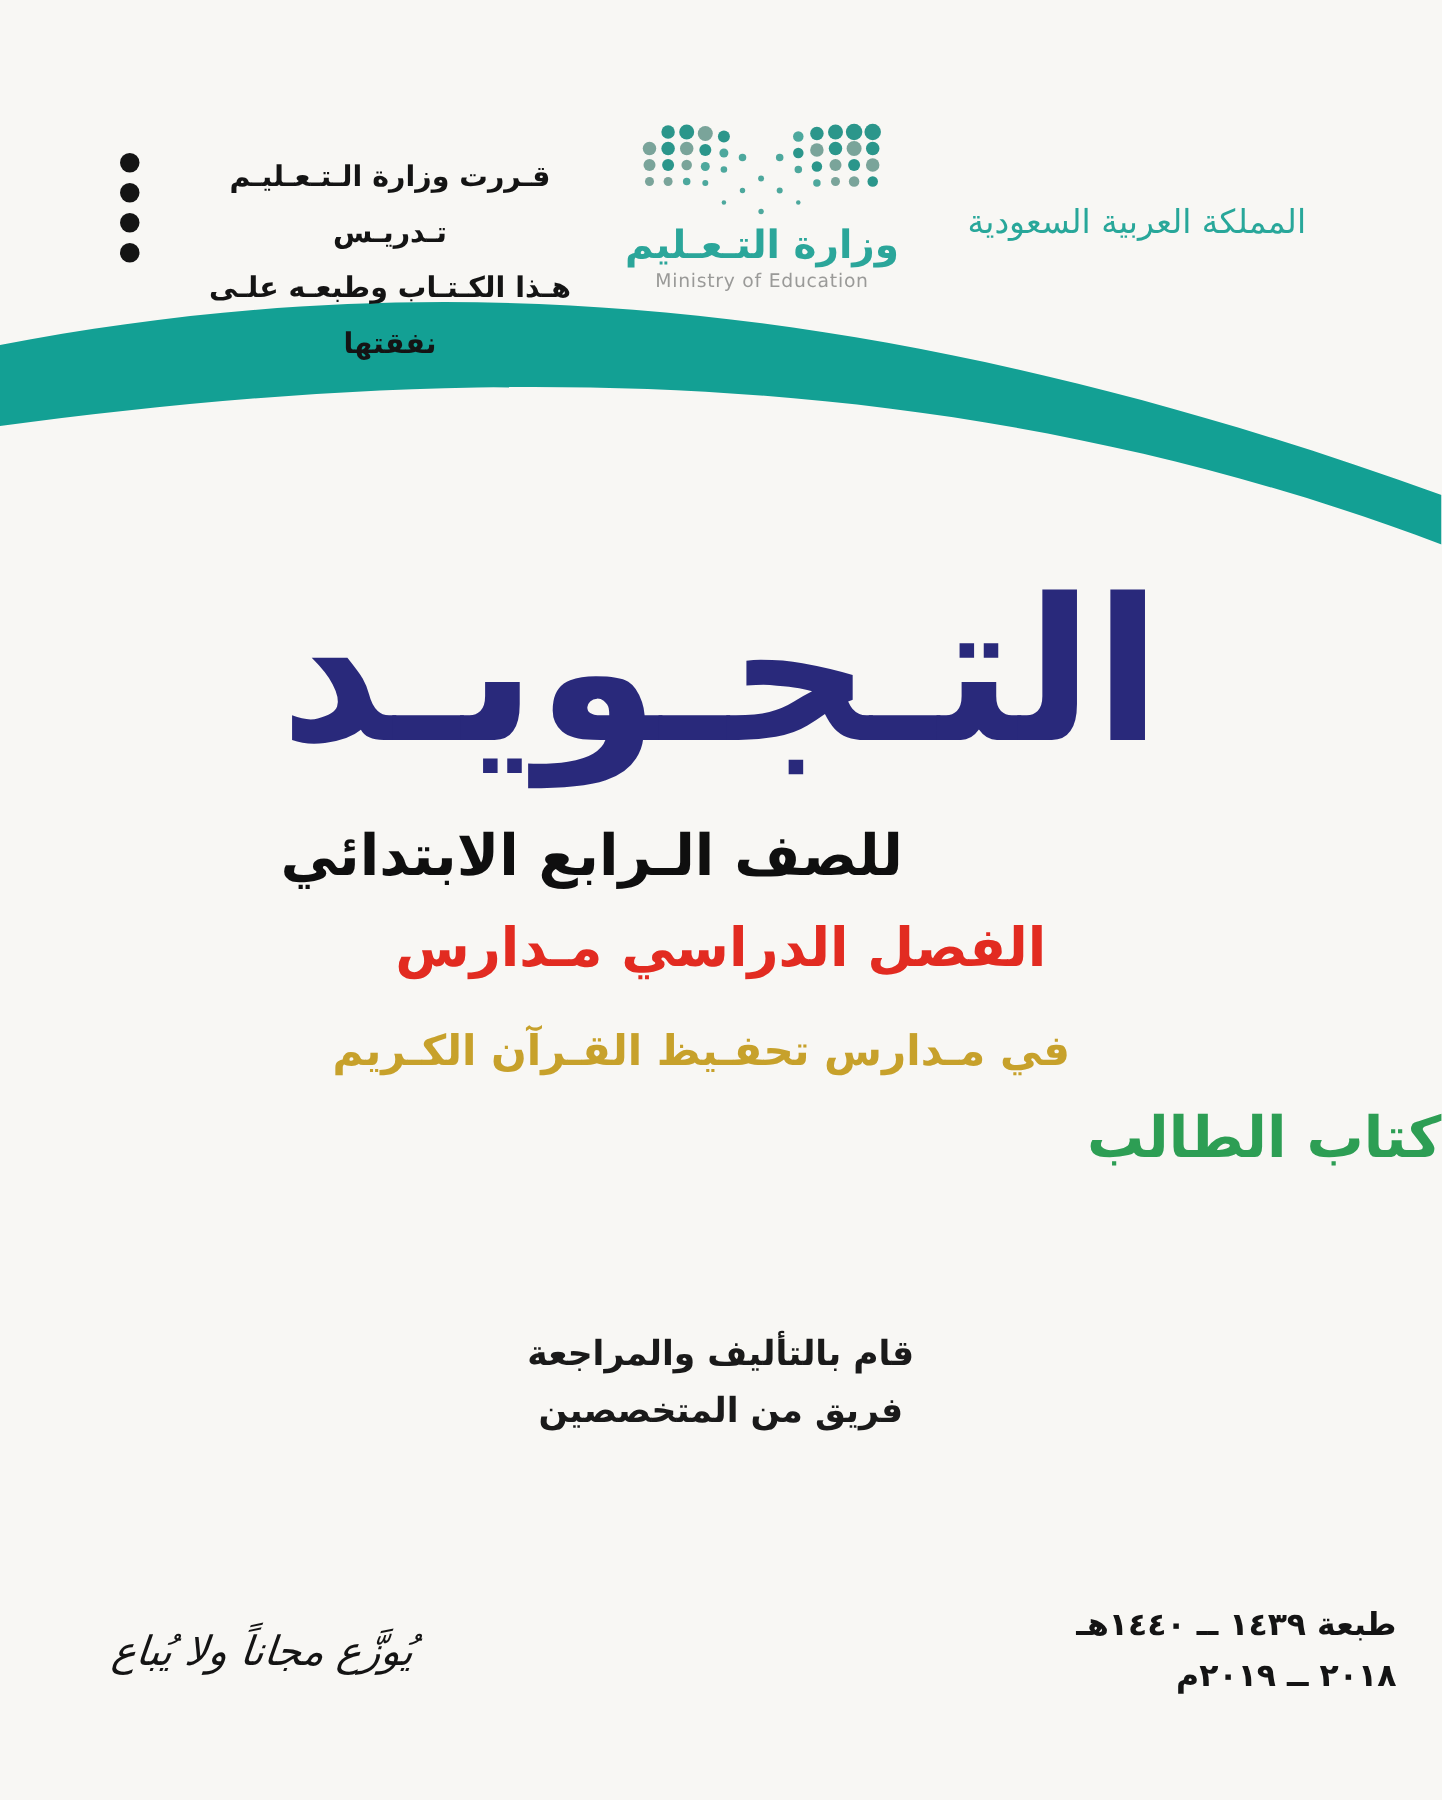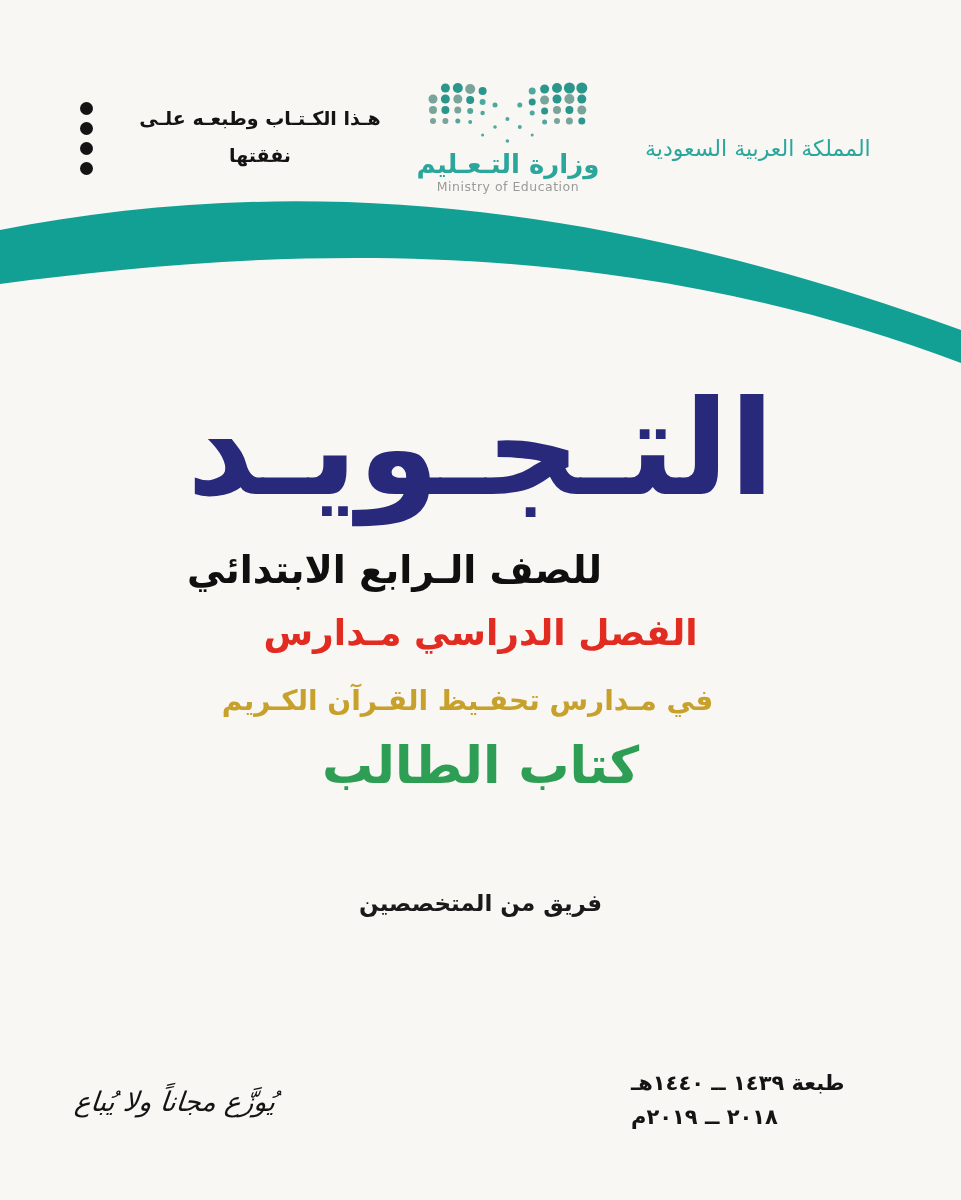--- a/index.html
+++ b/index.html
@@ -71,33 +71,33 @@
     direction: rtl; text-align: center;
     font-size: 36px; font-weight: bold; color: #e22b21;
   }
   .track {
     left: 0; top: 684px; width: 935px;
     direction: rtl; text-align: center;
     font-size: 28px; font-weight: bold; color: #c7a12b;
   }
   .book-type {
     left: 0; top: 736px; width: 961px;
-    direction: rtl; text-align: center;
-    font-size: 51px; font-weight: bold; color: #2d9e54;
+    direction: rtl; 
+    font-size: 38px; font-weight: bold; color: #2d9e54;
   }
   .authors {
     left: 0; top: 884px; width: 961px;
     direction: rtl; text-align: center;
     font-size: 23px; font-weight: bold; color: #1a1a1a; line-height: 38px;
   }
 
   
   .edition {
     right: 30px; top: 1066px; width: 300px;
-    direction: rtl; text-align: left;
+    direction: rtl; text-align: right;
     font-size: 21px; font-weight: bold; color: #141414; line-height: 34px;
   }
   .distribution {
     left: 60px; top: 1086px; width: 230px;
     direction: rtl; text-align: center;
     font-size: 27px; font-style: italic; color: #141414;
     transform: skewX(-6deg);
   }
 </style>
 </head>
@@ -108,20 +108,21 @@
 </svg>
 
 <div class="abs decree-block">
   <div class="decree-dots">
     <span></span>
       <span></span>
       <span></span>
       <span></span>
   </div>
   <div class="decree-text">
+    <div>قـررت وزارة الـتـعـليـم تـدريـس</div>
     <div>هـذا الكـتـاب وطبعـه علـى نفقتها</div>
   </div>
 </div>
 
 <div class="abs moe-logo">
   <svg id="moe-dots" width="170" height="70" viewBox="0 0 170 70" aria-hidden="true">
       <circle cx="22.4" cy="10.0" r="4.5" fill="#2b968b"></circle>
       <circle cx="34.8" cy="10.0" r="5" fill="#2b968b"></circle>
       <circle cx="47.2" cy="11.0" r="5" fill="#7aa49a"></circle>
       <circle cx="59.6" cy="13.0" r="4" fill="#2b968b"></circle>
@@ -177,20 +178,21 @@
 
 <div class="abs grade">للصف الـرابع الابتدائي</div>
 
 <div class="abs semester">الفصل الدراسي مـدارس</div>
 
 <div class="abs track">في مـدارس تحفـيظ القـرآن الكـريم</div>
 
 <div class="abs book-type">كتاب الطالب</div>
 
 <div class="abs authors">
+  <div>قام بالتأليف والمراجعة</div>
   <div>فريق من المتخصصين</div>
 </div>
 
 <div class="abs edition">
   <div>طبعة ١٤٣٩ ــ ١٤٤٠هـ</div>
   <div>٢٠١٨ ــ ٢٠١٩م</div>
 </div>
 
 <div class="abs distribution">يُوزَّع مجاناً ولا يُباع</div>
 

